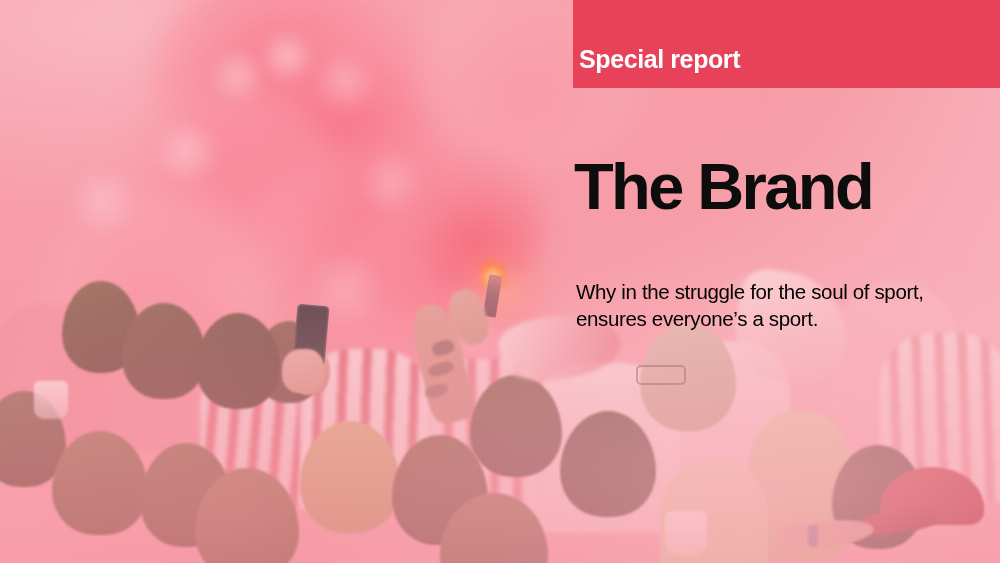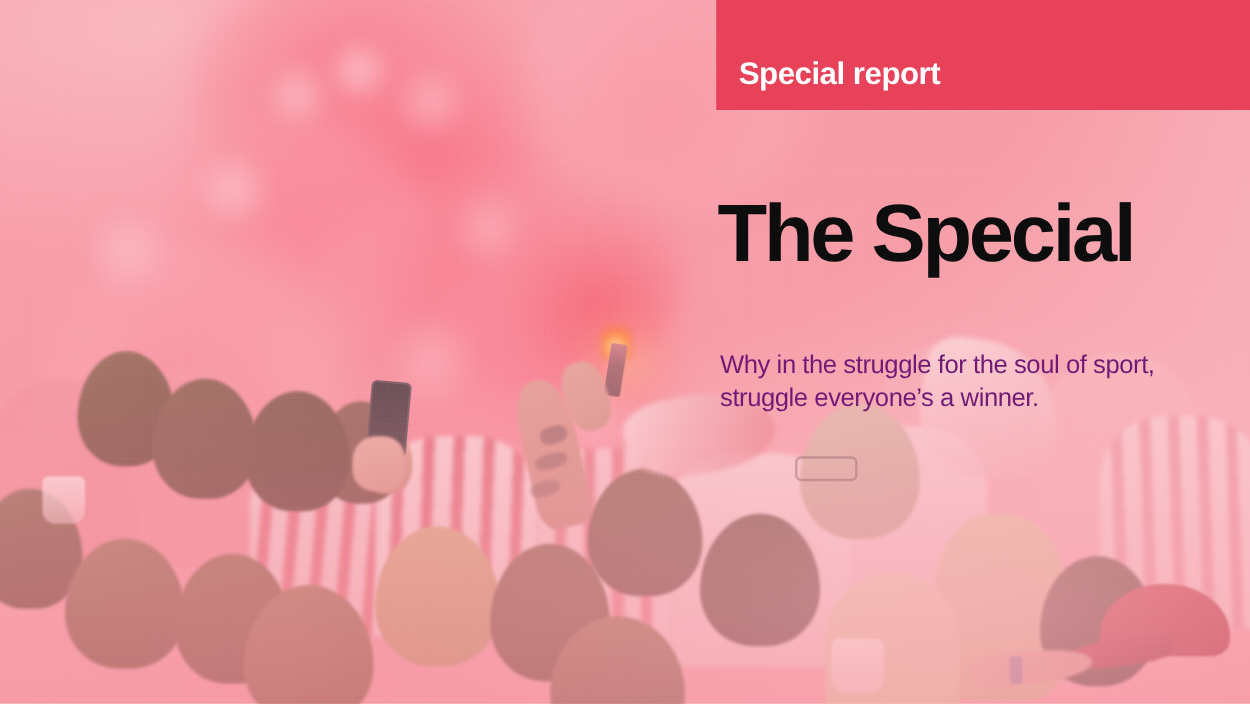--- a/index.html
+++ b/index.html
@@ -160,21 +160,21 @@
     right: 0;
     height: 88px;
     display: flex;
     align-items: flex-end;
   }
   .banner-label {
     color: #ffffff;
     font-size: 25px;
     font-weight: bold;
     letter-spacing: -0.4px;
-    padding: 0 0 16px 18px;
+    padding: 0 0 16px 6px;
     line-height: 1;
     white-space: nowrap;
   }
 
   .headline {
     position: absolute;
     left: 574px;
     top: 104px;
     color: #0d0d0d;
     font-size: 65px;
@@ -306,21 +306,21 @@
 
     <div class="haze"></div>
     <div class="grain"></div>
   </div>
 
   <div class="banner" style="background: rgb(232, 65, 90);">
     <div class="banner-label" style="color: rgb(255, 255, 255);">Special report</div>
   </div>
 
   <h1 class="headline" style="color: rgb(13, 13, 13);">
-    <span class="ln">The Special</span>
+    <span class="ln">The Brand</span>
   </h1>
 
-  <p class="subhead" style="color: #701a75;">
+  <p class="subhead" style="color: #000000;">
     <span class="ln">Why in the struggle for the soul of sport,</span>
-    <span class="ln">struggle everyone’s a winner.</span>
+    <span class="ln">ensures everyone’s a sport.</span>
   </p>
 
 </div>
 
 </body></html>

